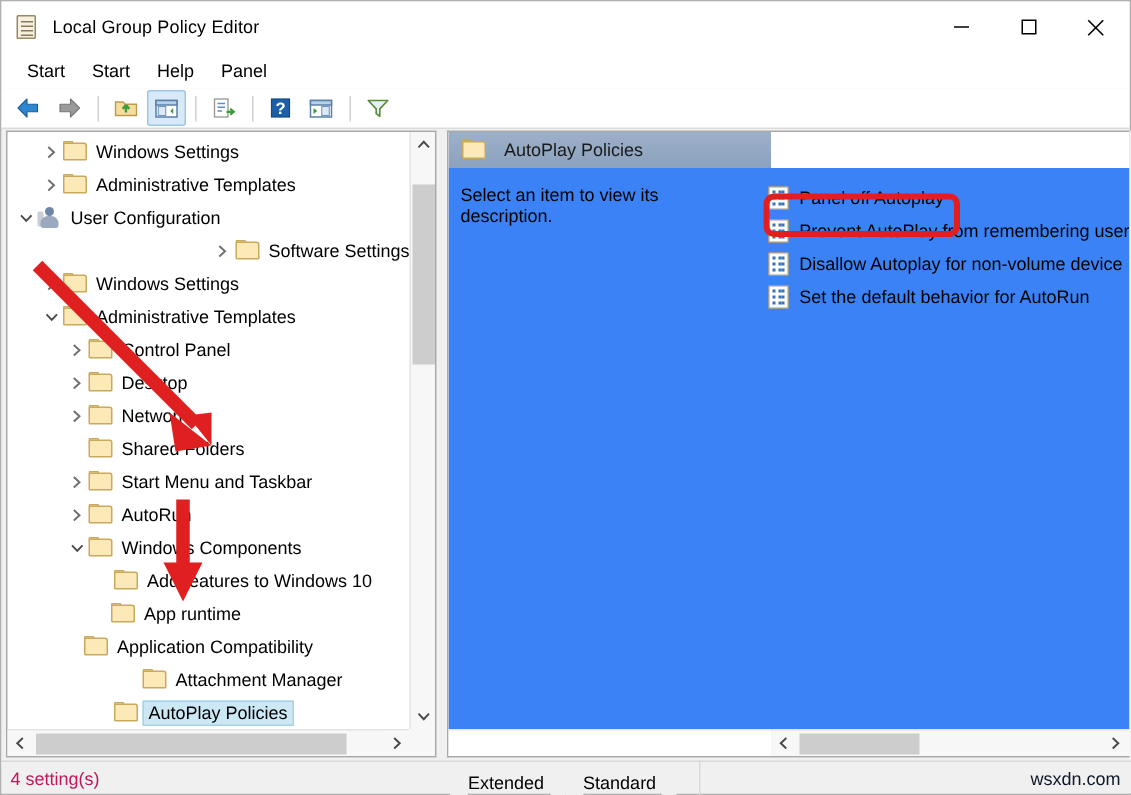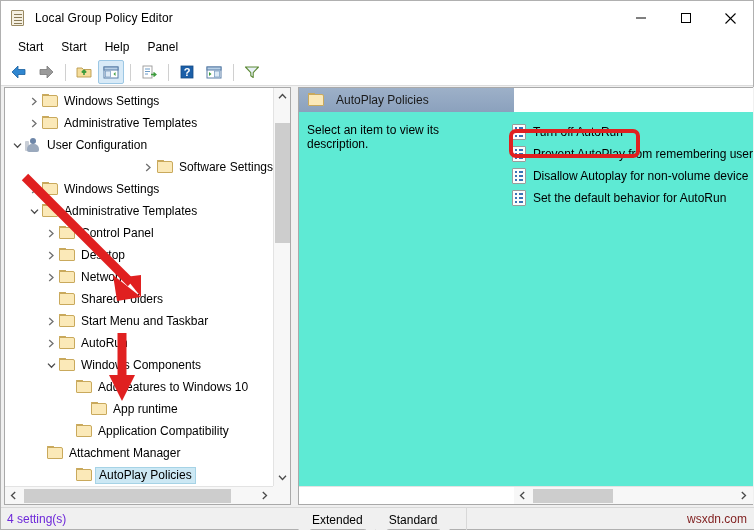--- a/index.html
+++ b/index.html
@@ -258,21 +258,21 @@
     content:"";
     position:absolute; left:-1px; top:0;
     width: 14px; height: 24px;
     background: radial-gradient(circle at 100% 100%, transparent 13px, #ffffff 13.5px);
   }
 
   .rp-content {
     position: absolute;
     left: 0; top: 24px;
     right: 0; bottom: 18px;
-    background: #5eead4;
+    background: #3b82f6;
     display: flex;
   }
   .desc-col {
     width: 215px;
     padding: 11px 8px 0 8px;
     font-size: 12px; color: #000;
     border-right: none;
   }
   .list-col {
     flex: 1;
@@ -346,21 +346,21 @@
     display: flex; align-items: flex-end;
     background: #f0f0f0;
   }
   .tab {
     position: relative;
     height: 20px;
     padding: 0 12px 0 14px;
     font-size: 12px; color: #000;
     display: flex; align-items: center;
     background: #ffffff;
-    border-top: 3px solid #ec4899;
+    border-top: 7px solid #ec4899;
   }
   .tab:before {
     content:"";
     position:absolute; left:0; top:0;
     width: 12px; height: 20px;
     background: #f0f0f0;
     border-right: 1px solid #a9a9a9;
     transform: skewX(-20deg);
     transform-origin: bottom left;
   }
@@ -381,29 +381,29 @@
   }
 
   
   .statusbar {
     position: absolute;
     left: 0; bottom: 0;
     width: 754px; height: 22px;
     background: #f0f0f0;
     border-top: 1px solid #d8d8d8;
     display: flex; align-items: center;
-    font-size: 12px; color: #6d28d9;
+    font-size: 12px; color: #be185d;
   }
   .statusbar .seg1 { padding-left: 6px; width: 465px; }
   .statusbar .divider { width:1px; height: 22px; background:#d8d8d8; }
   .statusbar .seg2 { flex:1; }
   .watermark {
     position: absolute;
     right: 6px; bottom: 3px;
-    font-size: 12px; color: #7f1d1d;
+    font-size: 12px; color: #0f172a;
   }
 
   
   .anno { position: absolute; pointer-events: none; }
   .red-rect {
     position: absolute;
     left: 508px; top: 128px;
     width: 131px; height: 29px;
     border: 4px solid #e02020;
     border-radius: 7px;
@@ -661,37 +661,37 @@
             <span class="tlabel">Windows Components</span>
           </div>
           <div class="tnode" style="padding-left: 55px;">
             <span class="chev"></span>
             <span class="folder">
               <span class="ftab"></span>
               <span class="fback"></span>
             </span>
             <span class="tlabel">Add features to Windows 10</span>
           </div>
-          <div class="tnode" style="padding-left: 70px;">
+          <div class="tnode" style="padding-left: 53px;">
             <span class="chev"></span>
             <span class="folder">
               <span class="ftab"></span>
               <span class="fback"></span>
             </span>
             <span class="tlabel">App runtime</span>
           </div>
-          <div class="tnode" style="padding-left: 55px;">
+          <div class="tnode" style="padding-left: 35px;">
             <span class="chev"></span>
             <span class="folder">
               <span class="ftab"></span>
               <span class="fback"></span>
             </span>
             <span class="tlabel">Application Compatibility</span>
           </div>
-          <div class="tnode" style="padding-left: 26px;">
+          <div class="tnode" style="padding-left: 74px;">
             <span class="chev"></span>
             <span class="folder">
               <span class="ftab"></span>
               <span class="fback"></span>
             </span>
             <span class="tlabel">Attachment Manager</span>
           </div>
           <div class="tnode sel" style="padding-left: 55px;">
             <span class="chev"></span>
             <span class="folder">
@@ -745,21 +745,21 @@
       <div class="rp-content">
         <div class="desc-col">
           <div>Select an item to view its description.</div>
         </div>
         <div class="list-col">
           <div id="settings-rows">
               <div class="srow">
                 <span class="sicon">
                   <i></i>
                 </span>
-                <span>Turn off AutoRun</span>
+                <span>Panel off Autoplay</span>
               </div>
               <div class="srow">
                 <span class="sicon">
                   <i></i>
                 </span>
                 <span>Prevent AutoPlay from remembering user</span>
               </div>
               <div class="srow">
                 <span class="sicon">
                   <i></i>

